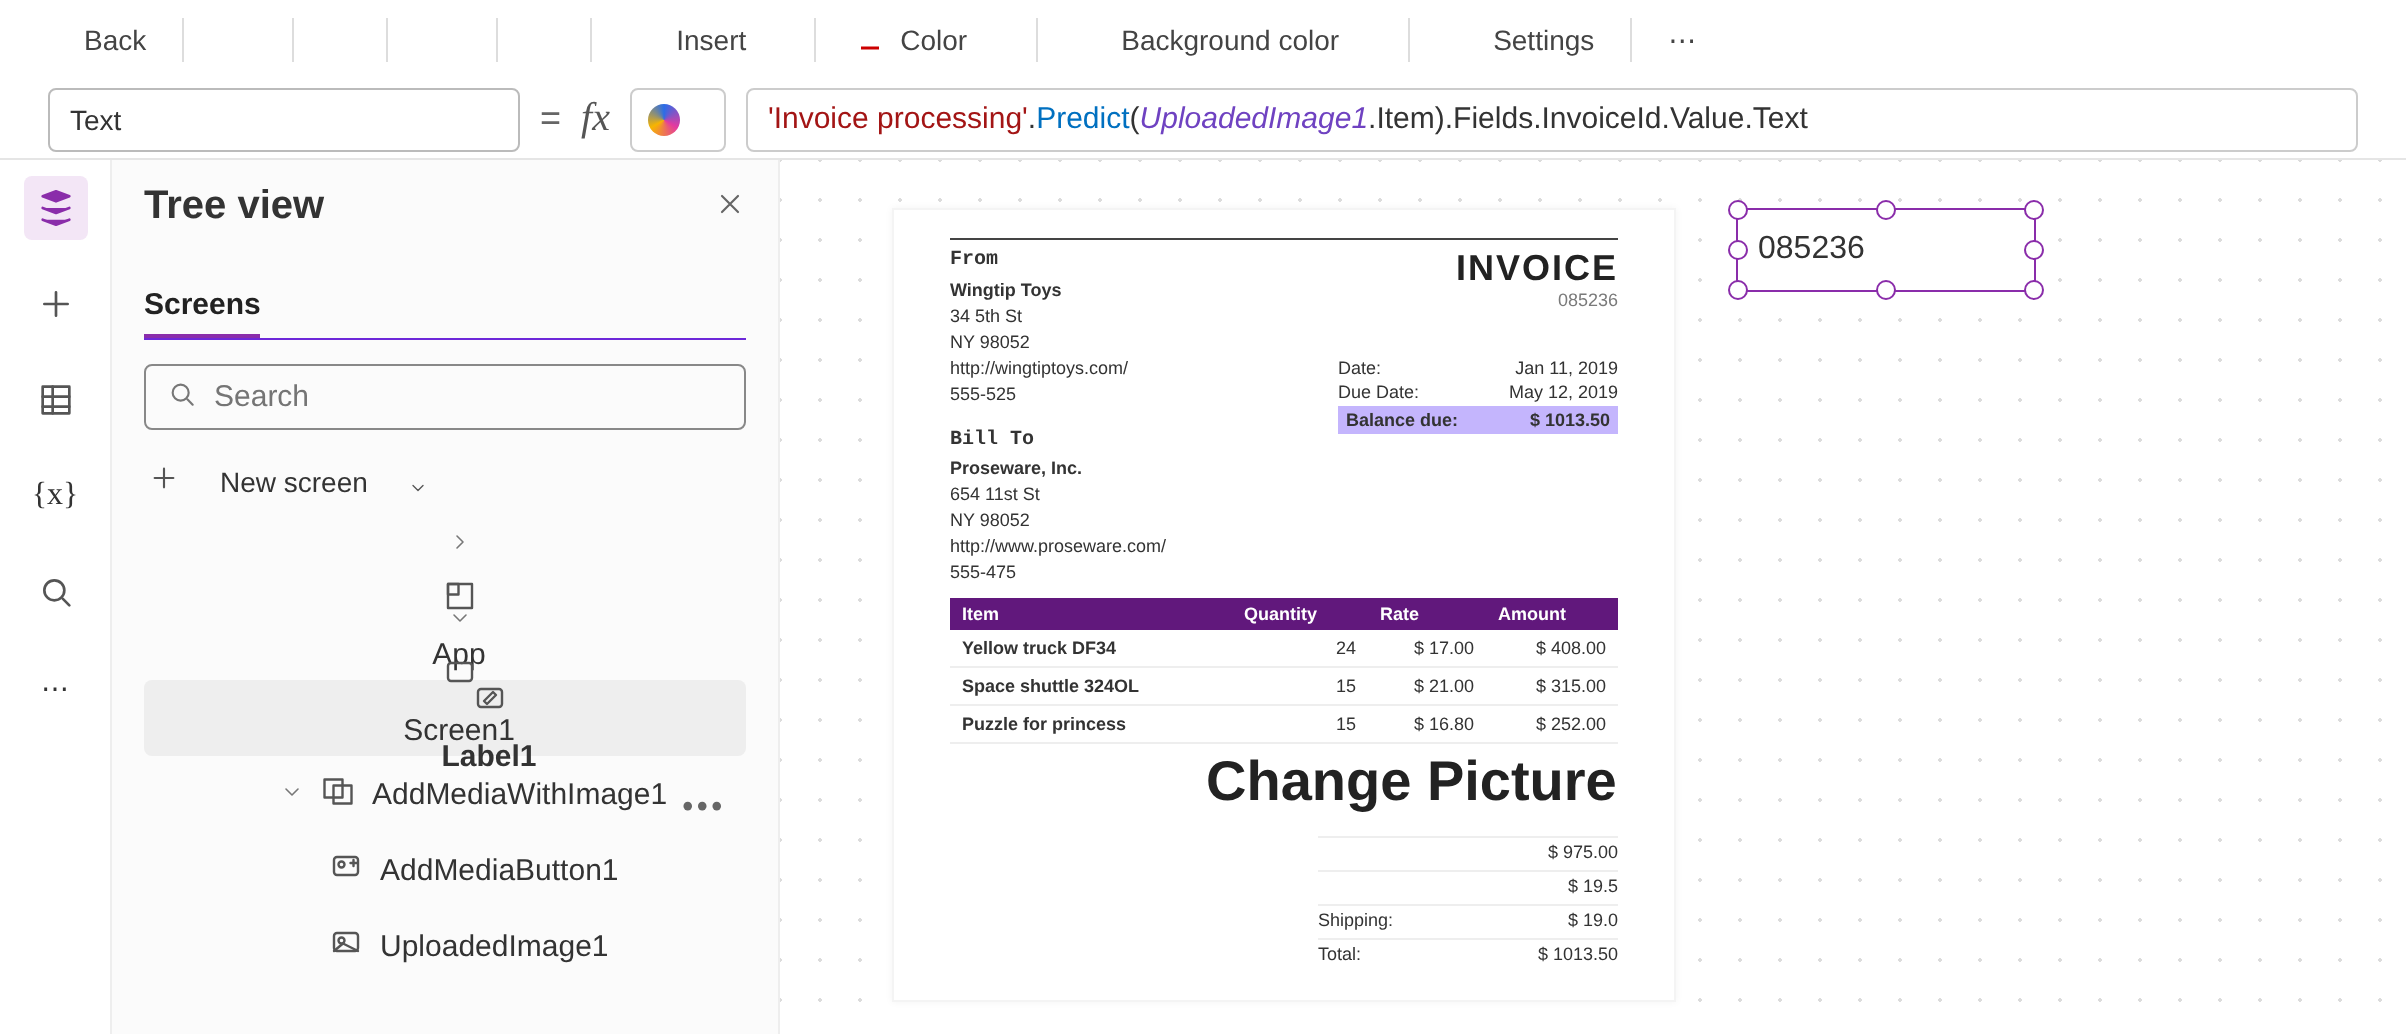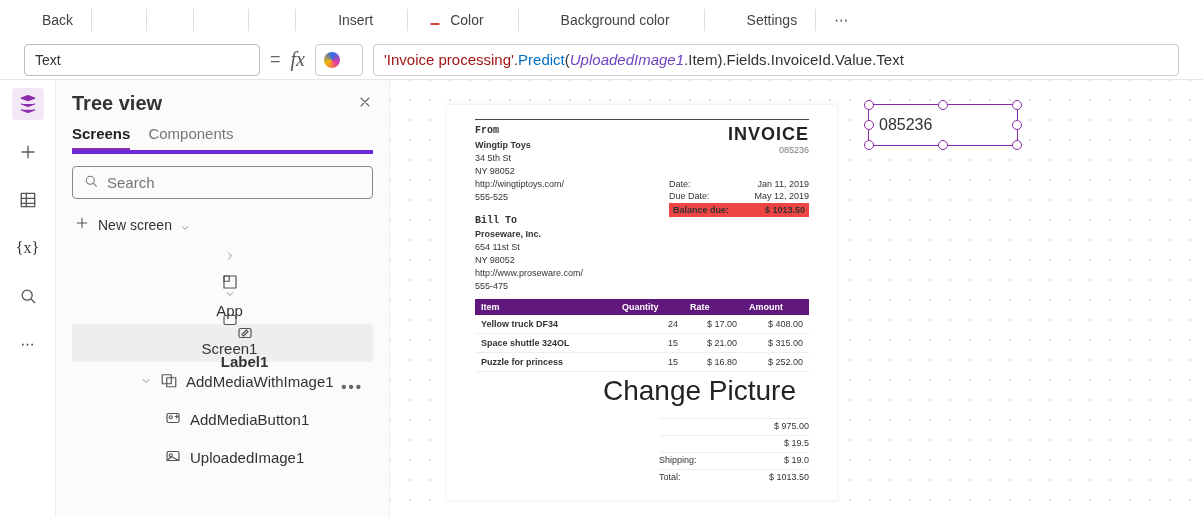--- a/index.html
+++ b/index.html
@@ -28,53 +28,53 @@
 .rail { width: 56px; background: #fff; border-right: 1px solid #eee; display: flex; flex-direction: column; align-items: center; padding-top: 8px; gap: 16px; }
 .rail-btn { width: 32px; height: 32px; display: flex; align-items: center; justify-content: center; border-radius: 4px; cursor: pointer; }
 .rail-btn.active { background: #f3e6f6; }
 .rail-ic { width: 20px; height: 20px; stroke: #555; fill: none; }
 
 
 .tree-panel { width: 334px; background: #fbfbfb; border-right: 1px solid #eee; padding: 12px 16px; display: flex; flex-direction: column; }
 .tree-head { display: flex; align-items: center; justify-content: space-between; }
 .tree-head h2 { font-size: 20px; font-weight: 600; }
 .close-x { cursor: pointer; color: #666; }
-.tabs { display: flex; gap: 18px; margin-top: 4px; border-bottom: 4px solid #6d28d9; }
+.tabs { display: flex; gap: 18px; margin-top: 23px; border-bottom: 1px solid #6d28d9; align-items: flex-end; }
 .tab { padding: 6px 0; font-size: 15px; color: #777; cursor: pointer; }
 .tab.active { color: #222; font-weight: 600; border-bottom: 2px solid #8a2daa; }
 .search-box { margin-top: 12px; display: flex; align-items: center; gap: 8px; border: 1px solid #888; border-radius: 4px; padding: 6px 10px; }
 .search-box input { border: none; outline: none; background: transparent; flex: 1; font-size: 15px; }
-.new-screen { margin-top: 12px; display: flex; align-items: center; gap: 8px; padding: 4px 2px; cursor: pointer; }
+.new-screen { margin-top: 12px; display: flex; align-items: center; gap: 20px; padding: 4px 2px; cursor: pointer; }
 .tree { margin-top: 10px; font-size: 15px; }
 .tree-row { display: flex; align-items: center; gap: 8px; height: 38px; padding: 0 4px; border-radius: 4px; cursor: pointer; }
 .tree-row.selected { background: #eeeeee; font-weight: 600; }
 .indent1 { padding-left: 18px; flex-direction: column; }
 .indent2 { padding-left: 48px; flex-direction: column; }
 .indent3 { padding-left: 68px; }
 .indent4 { padding-left: 92px; }
 .row-more { margin-left: auto; padding-right: 6px; color: #666; letter-spacing: 2px; }
 .tree-ic { width: 18px; height: 18px; stroke: #555; fill: none; }
 
 
 .canvas-wrap { flex: 1; position: relative; background: radial-gradient(circle, #dcdcdc 1px, transparent 1px); background-size: 20px 20px; background-position: 10px 10px; padding: 28px 22px; }
 .doc { position: absolute; left: 56px; top: 24px; width: 392px; background: #fff; border: 1px solid #f4f4f4; box-shadow: 0 0 4px rgba(0,0,0,.05); padding: 14px 28px 18px; font-size: 10px; color: #333; }
 .doc-head { display: flex; justify-content: space-between; border-top: 1px solid #444; padding-top: 4px; }
 .doc-col { font-size: 9px; line-height: 1.45; }
 .doc-col .h { font-weight: 700; font-size: 10px; font-family: Liberation Mono, monospace; }
 .doc-right { text-align: right; }
 .doc-right .inv { font-size: 18px; font-weight: 600; letter-spacing: 1px; color: #222; }
 .doc-right .num { font-size: 9px; color: #7a7a7a; }
 .kv { display: flex; justify-content: space-between; font-size: 9px; margin-top: 2px; }
-.baldue { background: #ef4444; font-weight: 700; padding: 2px 4px; }
+.baldue { background: #c4b5fd; font-weight: 700; padding: 2px 4px; }
 .doc-table { width: 100%; margin-top: 6px; font-size: 9px; border-collapse: collapse; }
 .doc-table thead th { background: #61187c; color: #fff; font-weight: 600; text-align: left; padding: 3px 6px; }
 .doc-table thead th:first-child { text-align: left; }
 .doc-table td { padding: 4px 6px; text-align: right; border-bottom: 1px solid #eee; }
 .doc-table td:first-child { text-align: left; font-weight: 700; }
-.change-pic { position: absolute; left: 156px; top: 270px; font-size: 28px; font-weight: 400; color: #222; }
+.change-pic { position: absolute; left: 156px; top: 270px; font-size: 28px; font-weight: 700; color: #222; }
 .totals { margin-top: 46px; font-size: 9px; }
 .totals .kv { margin-top: 4px; border-top: 1px solid #eee; padding-top: 2px; }
 
 .sel-box { position: absolute; left: 478px; top: 24px; width: 150px; height: 42px; border: 1.5px solid #8a2daa; background: #fff; display: flex; align-items: center; padding-left: 10px; font-size: 16px; }
 .handle { position: absolute; width: 10px; height: 10px; border: 1.5px solid #8a2daa; background: #fff; border-radius: 50%; }
 .h-tl { left: -5px; top: -5px; } .h-tm { left: calc(50% - 5px); top: -5px; } .h-tr { right: -5px; top: -5px; }
 .h-ml { left: -5px; top: calc(50% - 5px); } .h-mr { right: -5px; top: calc(50% - 5px); }
 .h-bl { left: -5px; bottom: -5px; } .h-bm { left: calc(50% - 5px); bottom: -5px; } .h-br { right: -5px; bottom: -5px; }
 
 svg { stroke-width: 1.6; stroke-linecap: round; stroke-linejoin: round; }
@@ -222,21 +222,20 @@
 
   <div class="tree-panel">
     <div class="tree-head">
       <h2>Tree view</h2>
       <span class="close-x"><svg width="16" height="16" viewBox="0 0 24 24" fill="none" stroke="#666">
             <path d="M6 6l12 12M18 6L6 18"></path>
           </svg></span>
     </div>
     <div class="tabs">
       <div class="tab active">Screens</div>
-      <div class="tab">Components</div>
     </div>
     <div class="search-box">
       <span><svg width="16" height="16" viewBox="0 0 24 24" fill="none" stroke="#777">
             <circle cx="11" cy="11" r="6"></circle>
             <path d="M20 20l-4-4"></path>
           </svg></span>
       <input placeholder="Search" style="">
     </div>
     <div class="new-screen">
       <span><svg width="16" height="16" viewBox="0 0 24 24" fill="none" stroke="#555">

